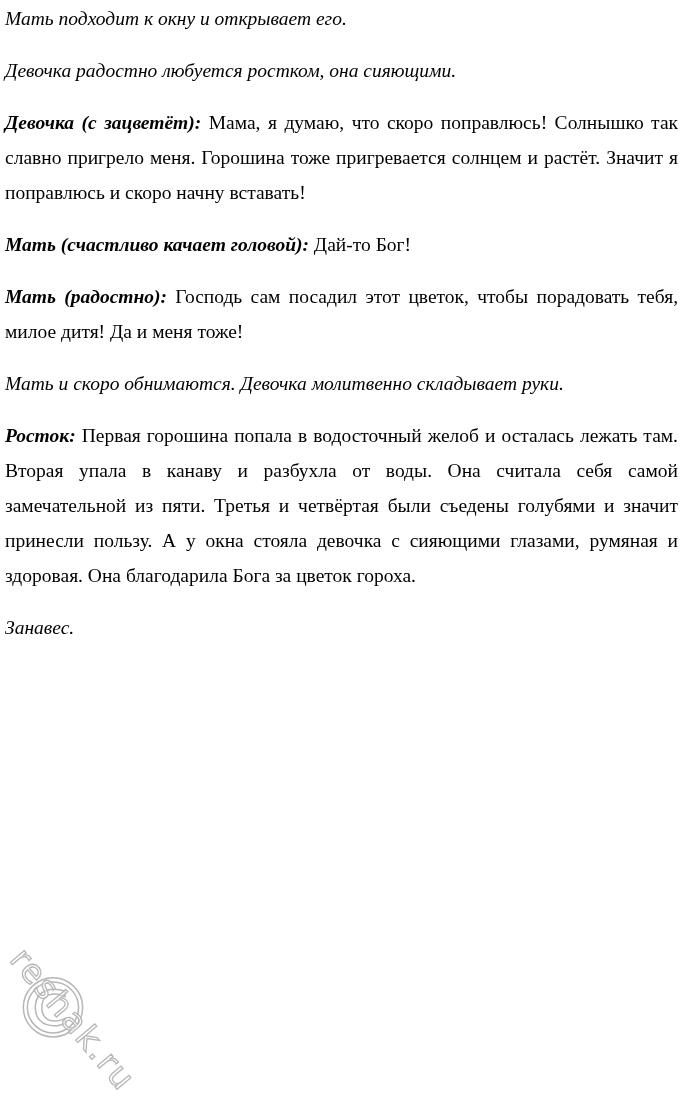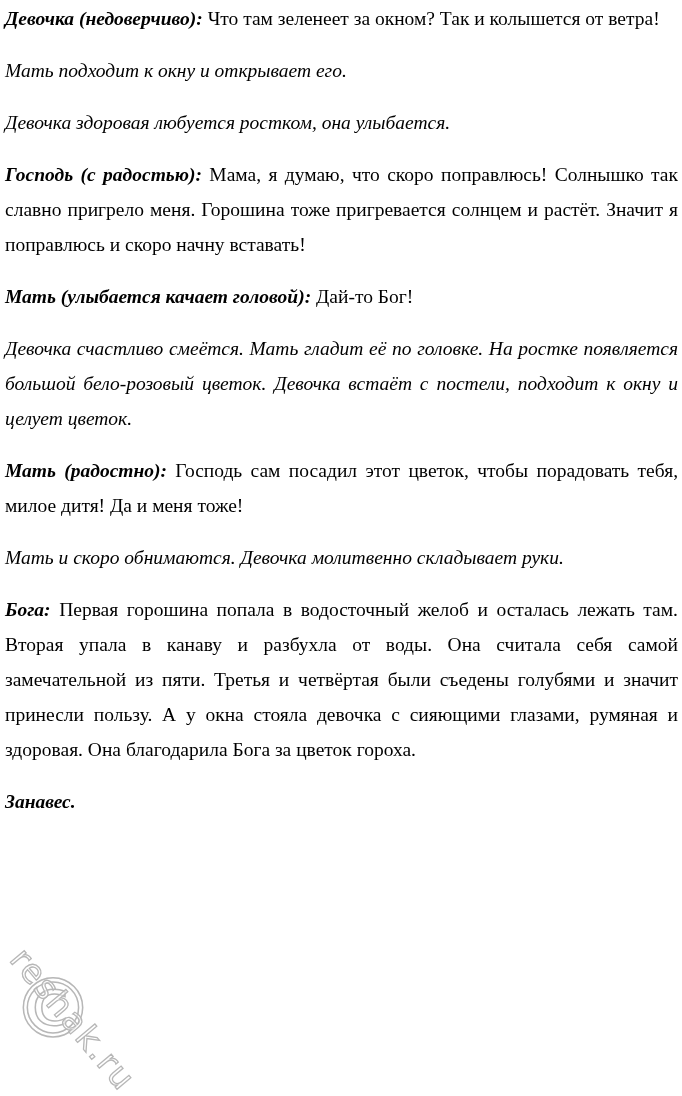--- a/index.html
+++ b/index.html
@@ -26,21 +26,21 @@
     text-align: justify;
   }
   p.line .speaker {
     font-weight: bold;
     font-style: italic;
   }
   p.stage {
     font-style: italic;
   }
   p.curtain {
-    font-weight: bold;
+    font-weight: normal;
     font-style: italic;
   }
   .wm-copy {
     position: absolute;
     left: 12px;
     top: 968px;
     font-family: "DejaVu Sans", sans-serif;
     font-size: 82px;
     line-height: 1;
     color: rgba(255,255,255,0.55);
@@ -62,26 +62,24 @@
     transform-origin: left top;
     pointer-events: none;
     z-index: 2;
   }
 </style>
 </head>
 <body>
 
 <main class="page">
   <div class="text-col" id="paragraphs">
-      <p class="line"><span class="speaker">Девочка (недоверчиво):</span> <span>Что там зеленеет за окном? Так и колышется от ветра!</span></p>
       <p class="stage"><span>Мать подходит к окну и открывает его.</span></p>
-      <p class="stage"><span>Девочка здоровая любуется ростком, она улыбается.</span></p>
-      <p class="line"><span class="speaker">Господь (с радостью):</span> <span>Мама, я думаю, что скоро поправлюсь! Солнышко так славно пригрело меня. Горошина тоже пригревается солнцем и растёт. Значит я поправлюсь и скоро начну вставать!</span></p>
-      <p class="line"><span class="speaker">Мать (улыбается качает головой):</span> <span>Дай-то Бог!</span></p>
-      <p class="stage"><span>Девочка счастливо смеётся. Мать гладит её по головке. На ростке появляется большой бело-розовый цветок. Девочка встаёт с постели, подходит к окну и целует цветок.</span></p>
+      <p class="stage"><span>Девочка радостно любуется ростком, она сияющими.</span></p>
+      <p class="line"><span class="speaker">Девочка (с зацветёт):</span> <span>Мама, я думаю, что скоро поправлюсь! Солнышко так славно пригрело меня. Горошина тоже пригревается солнцем и растёт. Значит я поправлюсь и скоро начну вставать!</span></p>
+      <p class="line"><span class="speaker">Мать (счастливо качает головой):</span> <span>Дай-то Бог!</span></p>
       <p class="line"><span class="speaker">Мать (радостно):</span> <span>Господь сам посадил этот цветок, чтобы порадовать тебя, милое дитя! Да и меня тоже!</span></p>
       <p class="stage"><span>Мать и скоро обнимаются. Девочка молитвенно складывает руки.</span></p>
-      <p class="line"><span class="speaker">Бога:</span> <span>Первая горошина попала в водосточный желоб и осталась лежать там. Вторая упала в канаву и разбухла от воды. Она считала себя самой замечательной из пяти. Третья и четвёртая были съедены голубями и значит принесли пользу. А у окна стояла девочка с сияющими глазами, румяная и здоровая. Она благодарила Бога за цветок гороха.</span></p>
+      <p class="line"><span class="speaker">Росток:</span> <span>Первая горошина попала в водосточный желоб и осталась лежать там. Вторая упала в канаву и разбухла от воды. Она считала себя самой замечательной из пяти. Третья и четвёртая были съедены голубями и значит принесли пользу. А у окна стояла девочка с сияющими глазами, румяная и здоровая. Она благодарила Бога за цветок гороха.</span></p>
       <p class="curtain"><span>Занавес.</span></p>
     </div>
   <span class="wm-copy">©</span>
   <span class="wm-text">reshak.ru</span>
 </main>
 
 </body></html>

